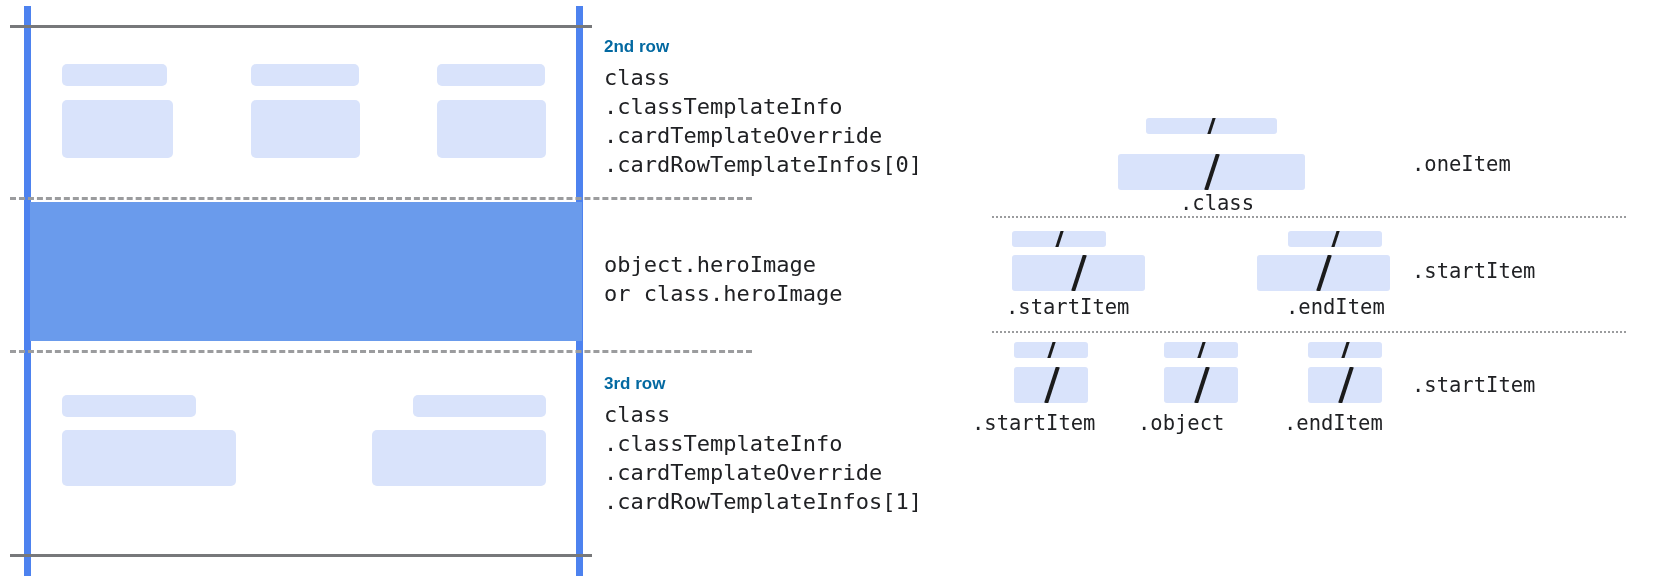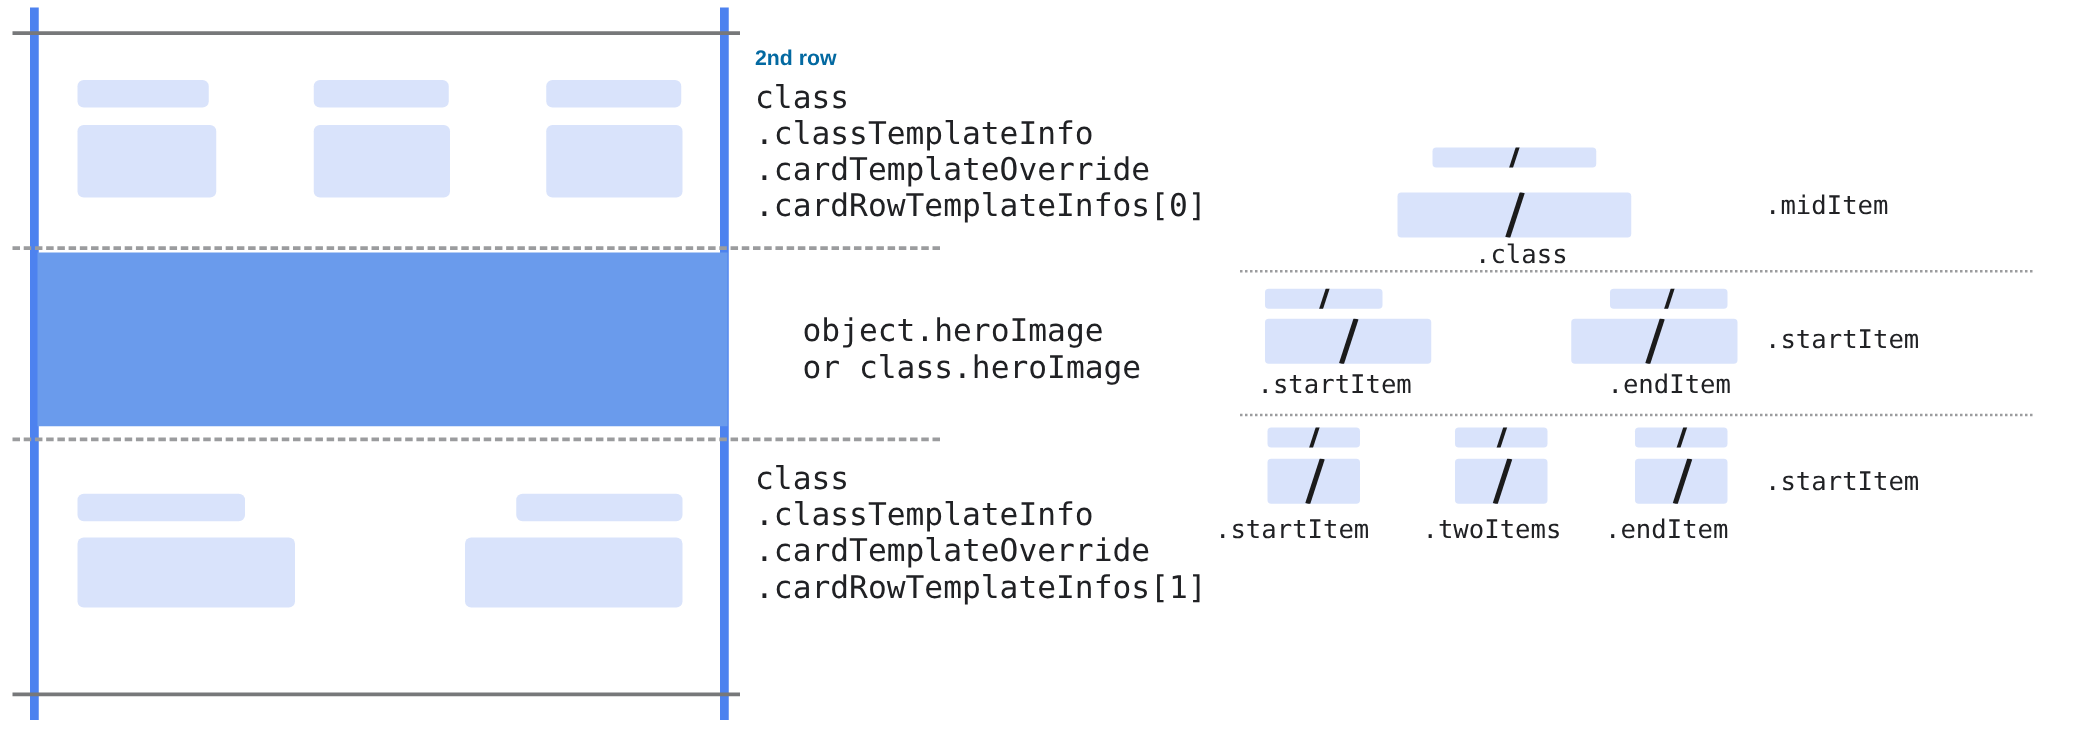--- a/index.html
+++ b/index.html
@@ -26,21 +26,21 @@
 
   
   .anno{position:absolute;}
   .anno-title{
     font-family:"Liberation Sans", sans-serif;
     font-weight:bold;font-size:17px;color:#0369a1;
     line-height:32px;white-space:pre;
   }
   .anno-code{
     font-family:"DejaVu Sans Mono", monospace;
-    font-size:25px;color:#202124;
+    font-size:22px;color:#202124;
     line-height:29px;white-space:pre;
   }
 
   
   .right{position:absolute;left:950px;top:0;width:726px;height:584px;}
   .slashbox{position:absolute;background:#d9e3fb;border-radius:3px;overflow:hidden;}
   .slashbox .sl{
     position:absolute;background:#1b1b1b;
     transform-origin:center;
   }
@@ -92,43 +92,44 @@
   </div>
 
   <div class="anno" style="left:604px;top:31px;">
     <div class="anno-title">2nd row</div>
     <div class="anno-code">class
 .classTemplateInfo
 .cardTemplateOverride
 .cardRowTemplateInfos[0]</div>
   </div>
 
-  <div class="anno" style="left:604px;top:250px;margin-left:38px;">
+  <div class="anno" style="left:604px;top:250px;">
     <div class="anno-code">object.heroImage
 or class.heroImage</div>
   </div>
 
   <div class="anno" style="left:604px;top:368px;">
+    <div class="anno-title">3rd row</div>
     <div class="anno-code">class
 .classTemplateInfo
 .cardTemplateOverride
 .cardRowTemplateInfos[1]</div>
   </div>
 
   <div class="right">
 
     <div class="slashbox" style="left:196px;top:118px;width:131px;height:16px;">
       <span class="sl" style="left:64px;top:-3px;width:3px;height:22px;transform:rotate(18deg);"></span>
     </div>
     <div class="slashbox" style="left:168px;top:255px;width:0;height:0;"></div>
     <div class="slashbox" style="left:168px;top:154px;width:187px;height:36px;">
       <span class="sl" style="left:92px;top:-1px;width:4px;height:38px;transform:rotate(18deg);"></span>
     </div>
     <div class="cap" style="left:230px;top:191px;">.class</div>
-    <div class="group-label" style="left:462px;top:152px;">.midItem</div>
+    <div class="group-label" style="left:462px;top:152px;">.oneItem</div>
 
     <div class="dotline" style="left:42px;top:216px;width:634px;"></div>
 
     <div class="slashbox" style="left:62px;top:231px;width:94px;height:16px;">
       <span class="sl" style="left:46px;top:-3px;width:3px;height:22px;transform:rotate(18deg);"></span>
     </div>
     <div class="slashbox" style="left:62px;top:255px;width:133px;height:36px;">
       <span class="sl" style="left:65px;top:-1px;width:4px;height:38px;transform:rotate(18deg);"></span>
     </div>
     <div class="cap" style="left:56px;top:295px;">.startItem</div>
@@ -152,21 +153,21 @@
       <span class="sl" style="left:36px;top:-1px;width:4px;height:38px;transform:rotate(18deg);"></span>
     </div>
     <div class="cap" style="left:22px;top:411px;">.startItem</div>
 
     <div class="slashbox" style="left:214px;top:342px;width:74px;height:16px;">
       <span class="sl" style="left:36px;top:-3px;width:3px;height:22px;transform:rotate(18deg);"></span>
     </div>
     <div class="slashbox" style="left:214px;top:367px;width:74px;height:36px;">
       <span class="sl" style="left:36px;top:-1px;width:4px;height:38px;transform:rotate(18deg);"></span>
     </div>
-    <div class="cap" style="left:188px;top:411px;">.twoItems</div>
+    <div class="cap" style="left:188px;top:411px;">.object</div>
 
     <div class="slashbox" style="left:358px;top:342px;width:74px;height:16px;">
       <span class="sl" style="left:36px;top:-3px;width:3px;height:22px;transform:rotate(18deg);"></span>
     </div>
     <div class="slashbox" style="left:358px;top:367px;width:74px;height:36px;">
       <span class="sl" style="left:36px;top:-1px;width:4px;height:38px;transform:rotate(18deg);"></span>
     </div>
     <div class="cap" style="left:334px;top:411px;">.endItem</div>
 
     <div class="group-label" style="left:462px;top:373px;">.startItem</div>

